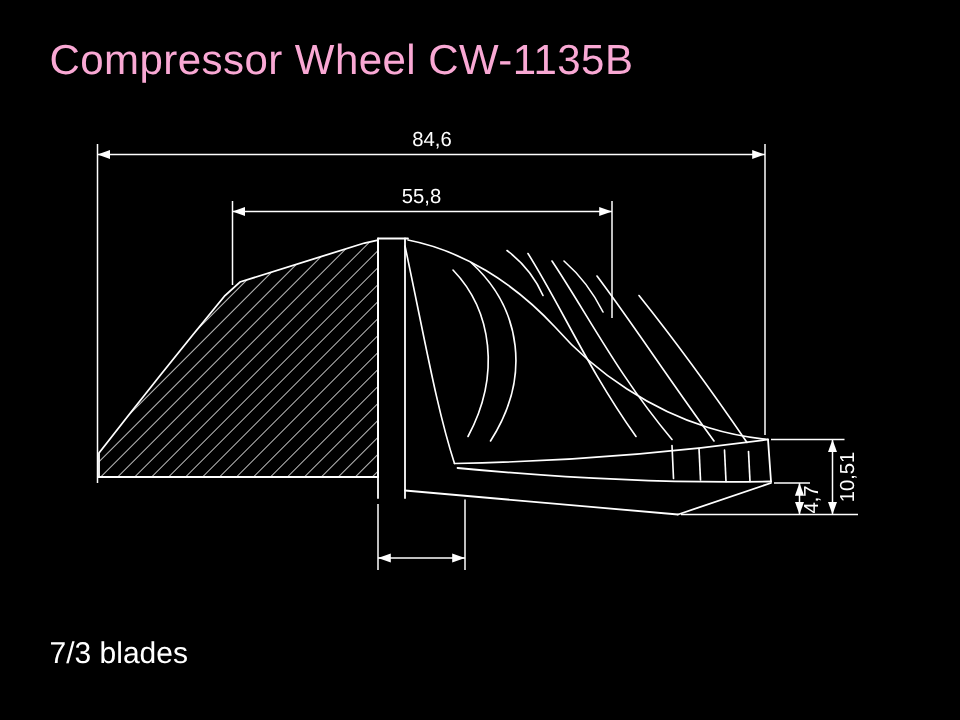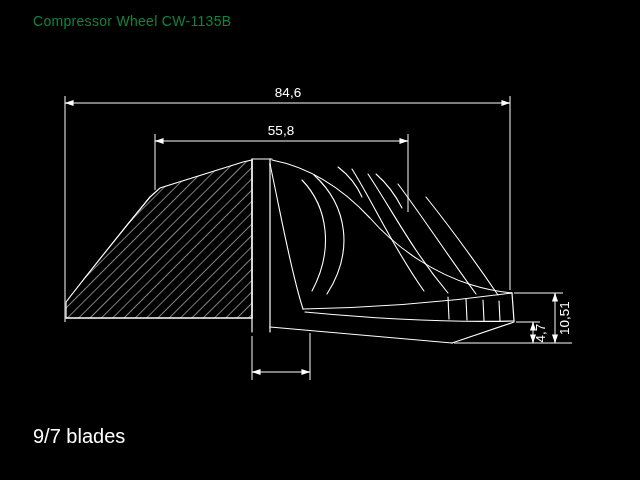--- a/index.html
+++ b/index.html
@@ -13,23 +13,23 @@
   }
   .stage {
     position: relative;
     width: 640px;
     height: 480px;
     background: #000;
   }
   .title {
     position: absolute;
     left: 33px;
-    top: 13px;
-    color: #15803d;
-    font-size: 14px;
+    top: 24px;
+    color: #f9a8d4;
+    font-size: 28px;
     letter-spacing: 0.3px;
     white-space: nowrap;
   }
   .footer {
     position: absolute;
     left: 33px;
     top: 425px;
     color: #fff;
     font-size: 20px;
     white-space: nowrap;
@@ -129,14 +129,14 @@
       </g>
 
       <g>
         <path d="M 252,336 L 252,380"></path>
         <path d="M 310,333 L 310,380"></path>
         <path d="M 252,372 L 310,372" marker-start="url(#arr)" marker-end="url(#arr)"></path>
       </g>
     </g>
   </svg>
 
-  <div class="footer">9/7 blades</div>
+  <div class="footer">7/3 blades</div>
 </div>
 
 </body></html>

